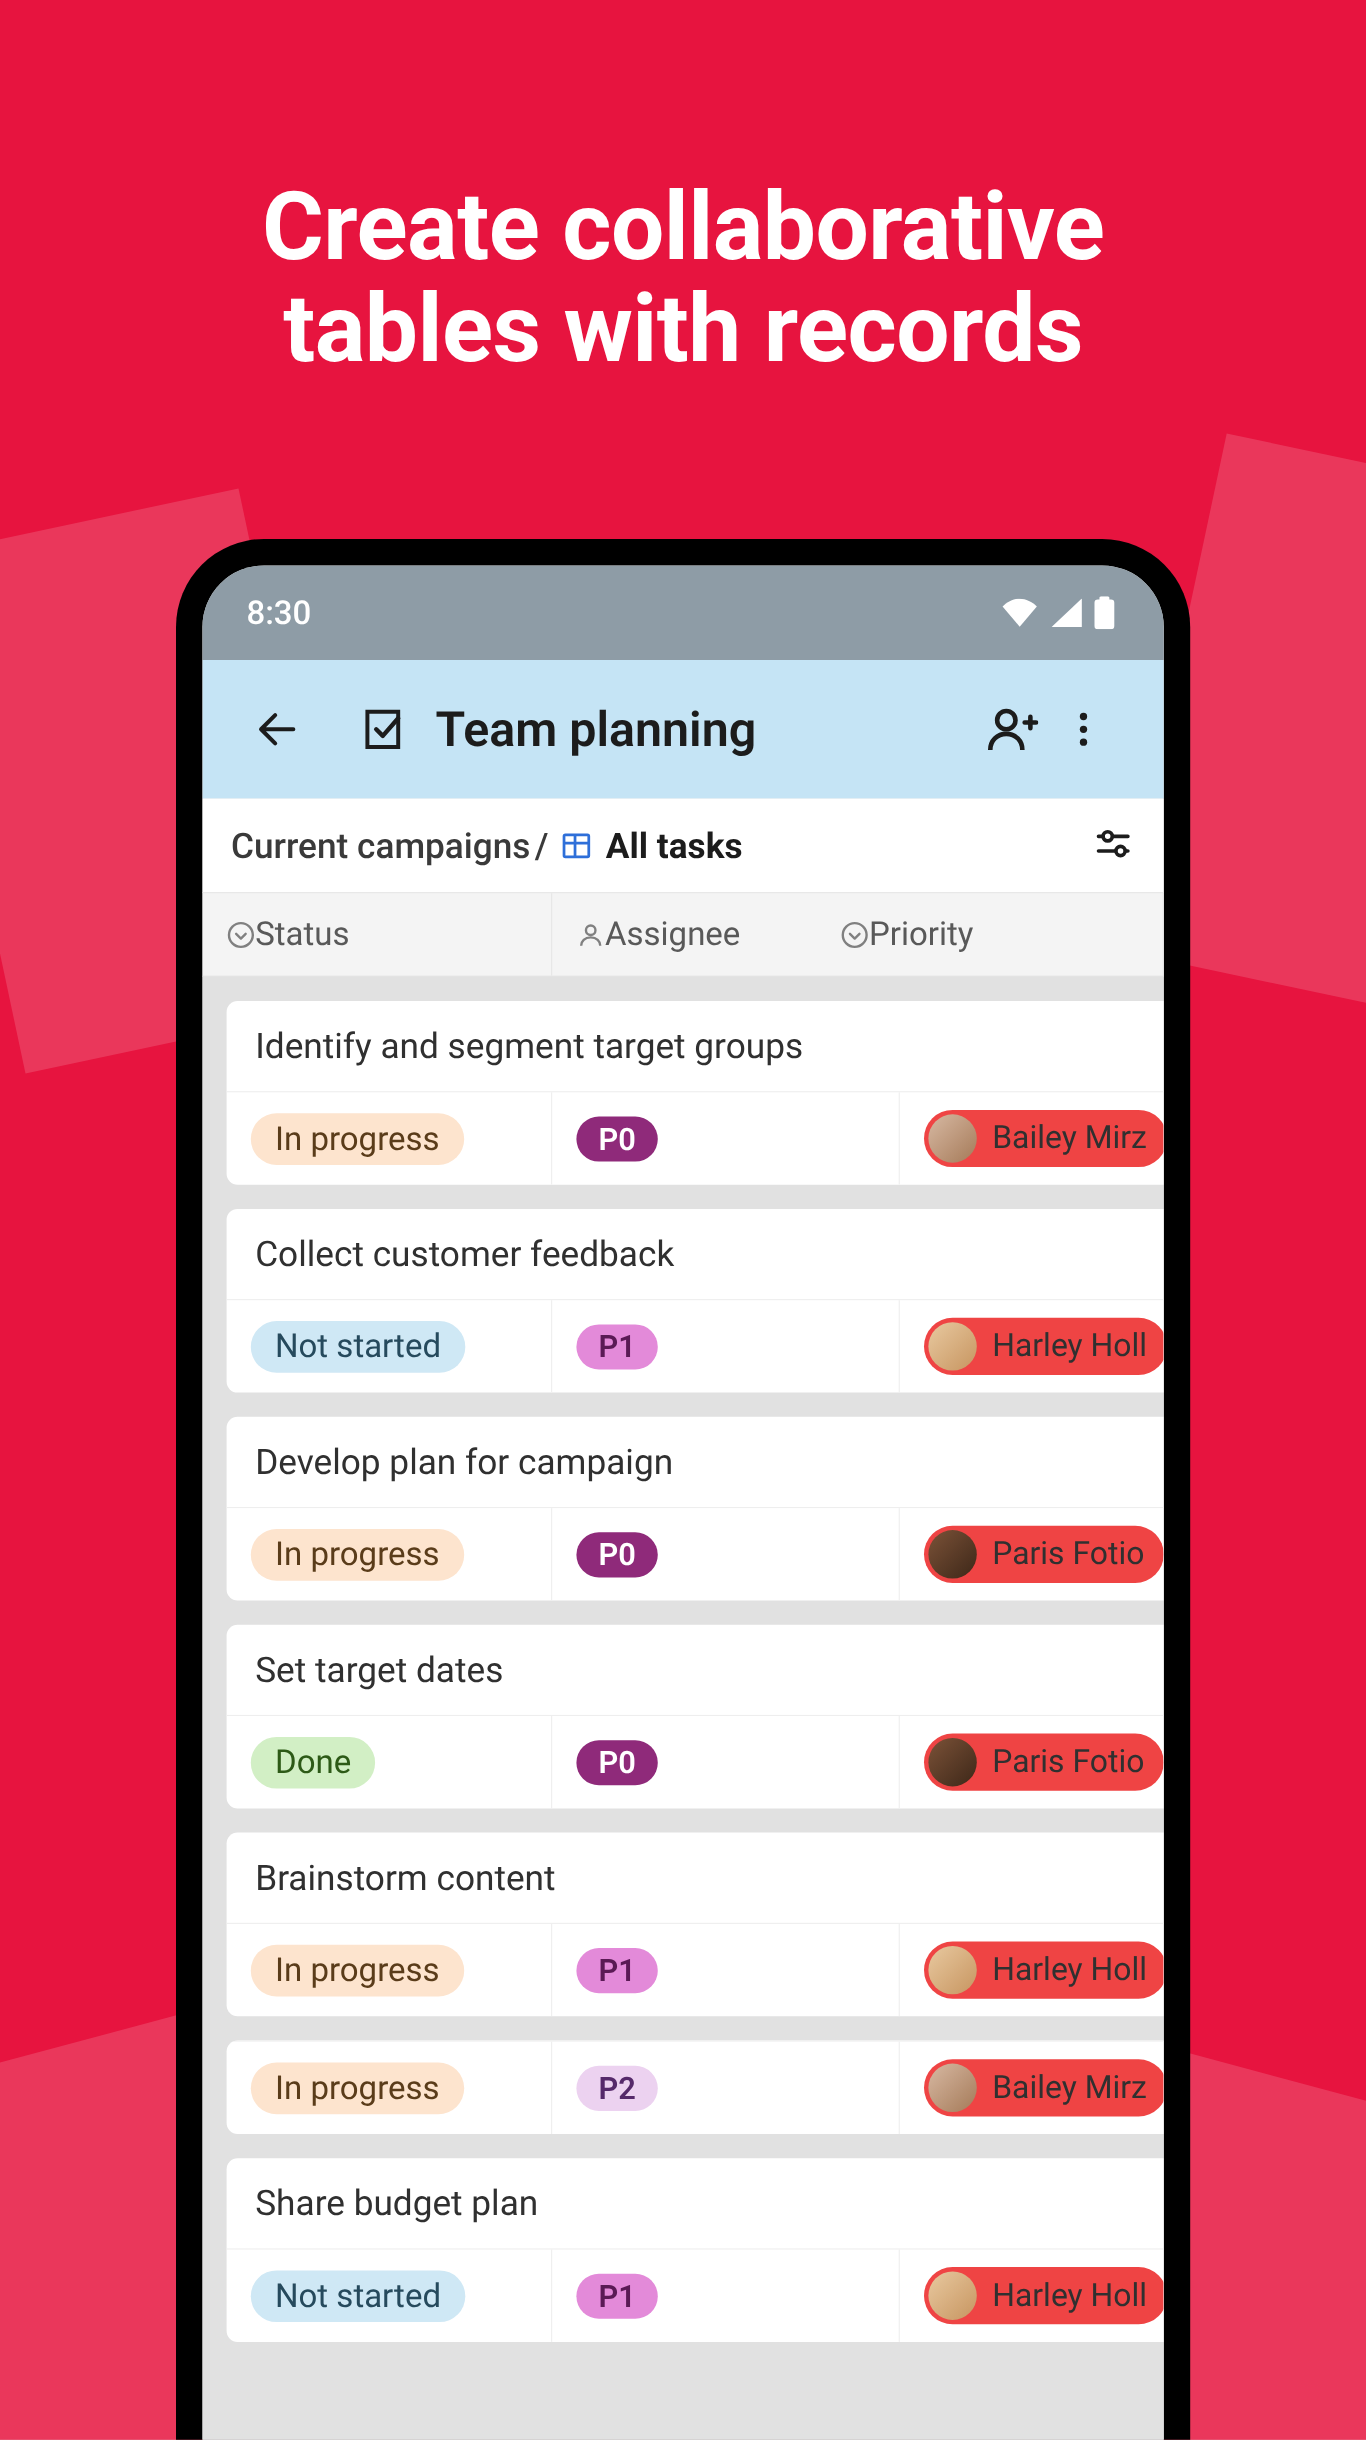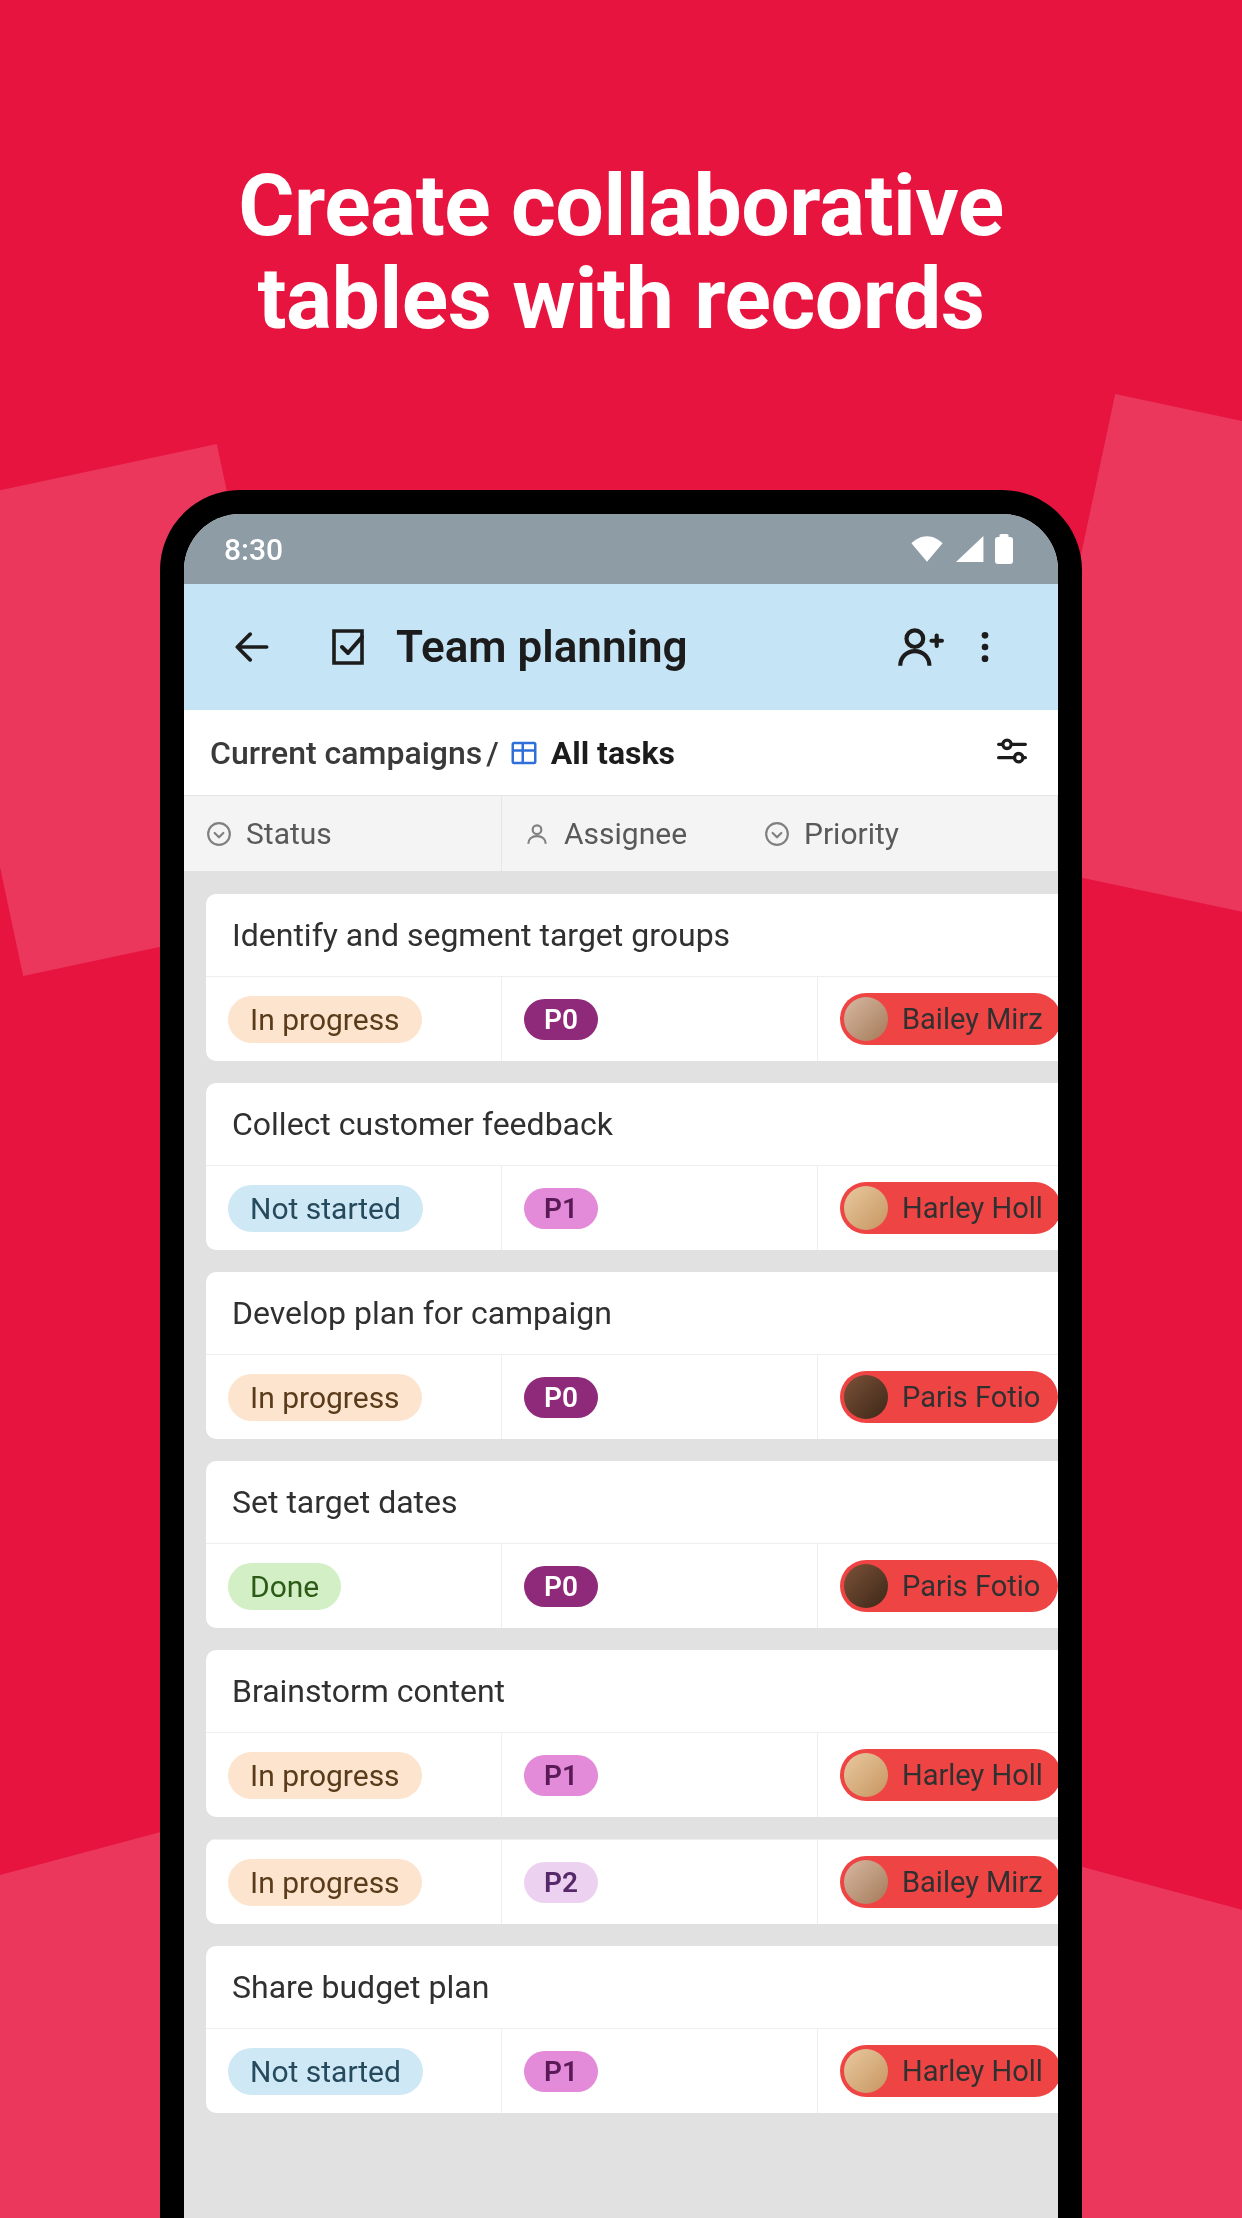--- a/index.html
+++ b/index.html
@@ -69,21 +69,21 @@
     height: 100%;
     background: #e1e1e1;
     border-radius: 56px 56px 0 0;
     overflow: hidden;
     display: flex;
     flex-direction: column;
   }
 
   
   .statusbar {
-    height: 70px;
+    height: 86px;
     background: #8e9ca6;
     display: flex;
     align-items: center;
     justify-content: space-between;
     padding: 0 44px 0 40px;
     color: #fff;
     font-size: 30px;
     font-weight: 500;
   }
   .status-icons { display: flex; align-items: center; gap: 10px; }
@@ -130,21 +130,20 @@
   .col-headers {
     background: #f4f4f4;
     height: 76px;
     display: flex;
     align-items: center;
     border-bottom: 1px solid #e1e1e1;
   }
   .col {
     display: flex;
     align-items: center;
-    gap: 14px;
     color: #595959;
     font-size: 30px;
     padding: 0 22px;
     height: 100%;
   }
   .col.status   { width: 318px; border-right: 1px solid #e6e6e6; }
   .col.priority { width: 316px; border-right: 1px solid #e6e6e6; }
   .col.assignee { flex: 1; }
 
   

